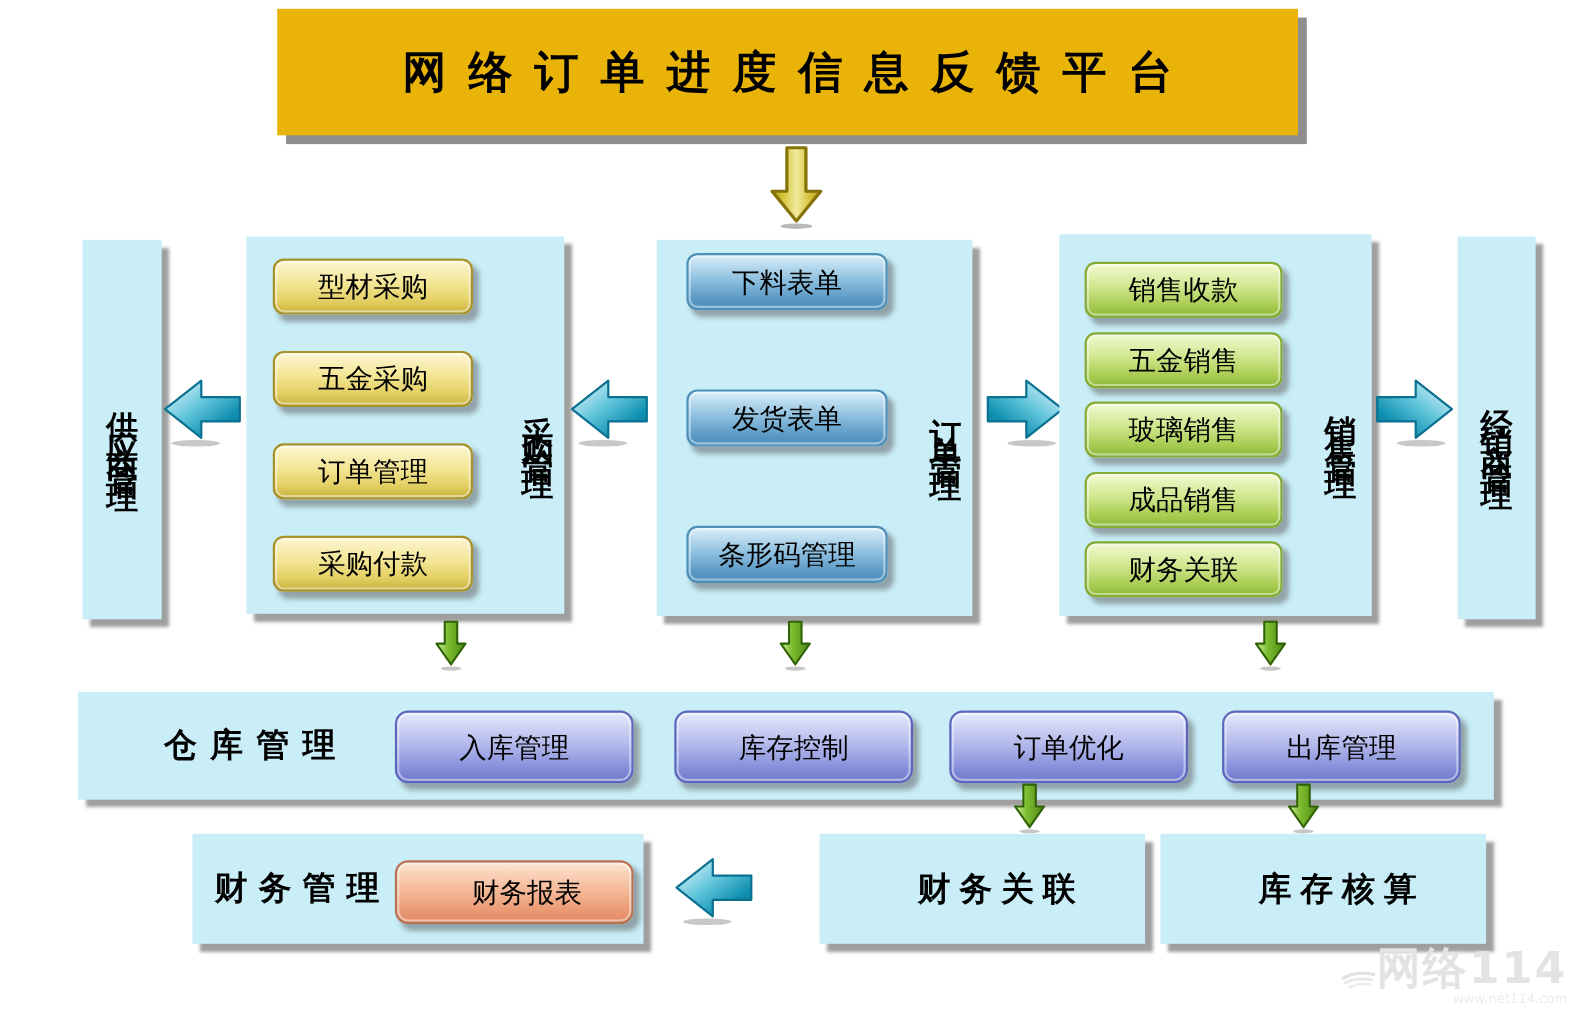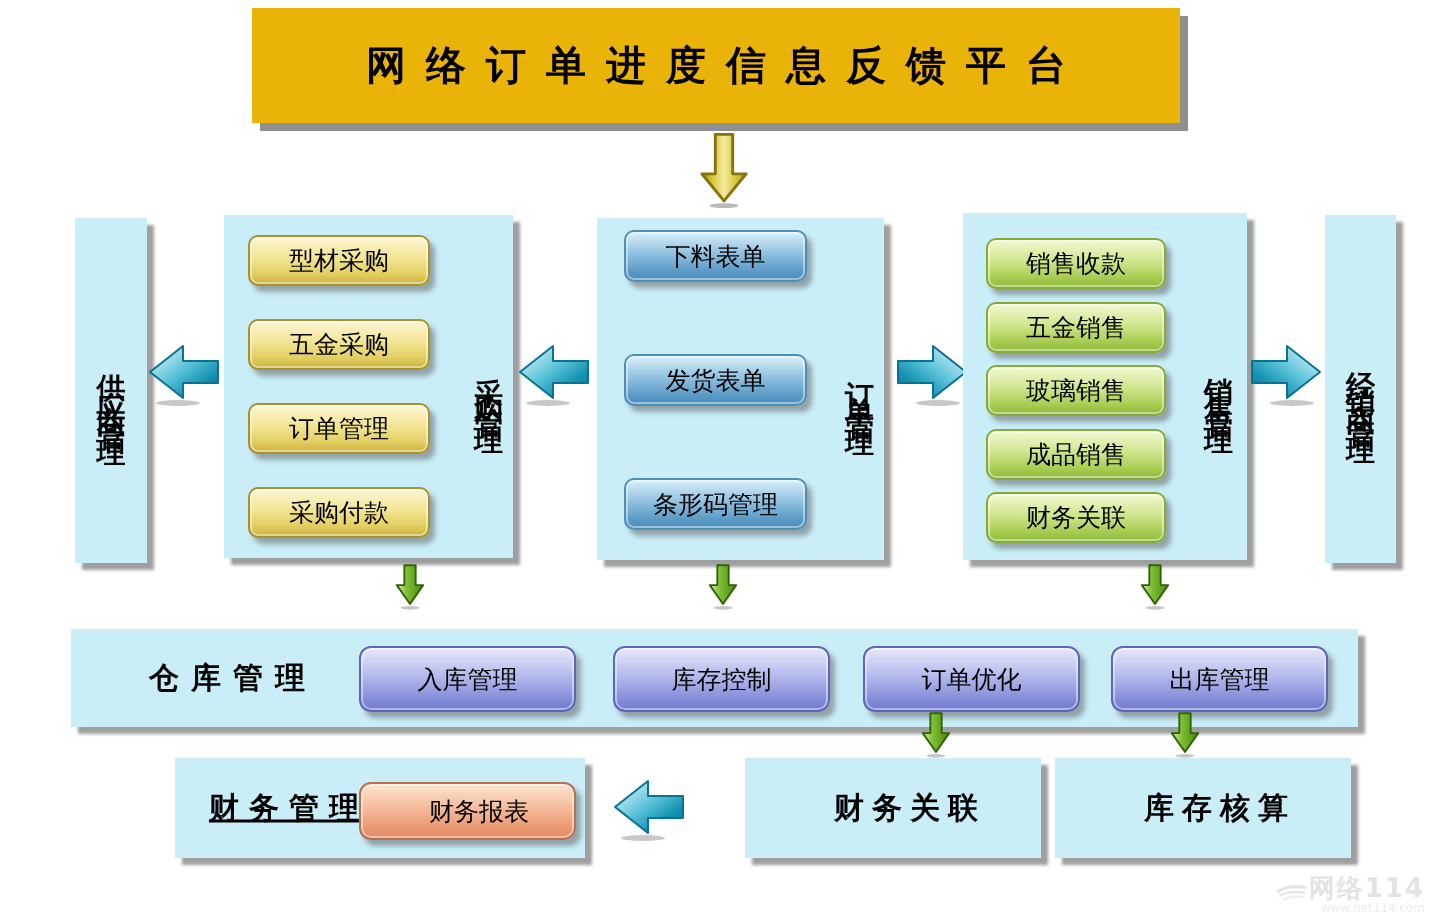--- a/index.html
+++ b/index.html
@@ -64,21 +64,21 @@
   }
   .hlabel { font-weight:bold; font-size:30px; letter-spacing:12px; white-space:nowrap; }
   .center-box { display:flex; align-items:center; justify-content:center;padding-left:26px; }
   .center-box .hlabel { letter-spacing:8px; text-indent:8px; }
   .arrow { position:absolute; }
   .flip { transform:scaleX(-1); }
   .watermark {
     position:absolute; right:12px; bottom:4px; text-align:right;
     color:#e3e3e3; line-height:1.05; user-select:none;
   }
-  .watermark .brand { font-size:26px; font-weight:bold; letter-spacing:2px; }
+  .watermark .brand { font-size:40px; font-weight:bold; letter-spacing:2px; }
   .watermark .url { font-size:12px; color:#ececec; }
 </style>
 </head>
 <body>
 
 <div id="stage">
 
   <svg width="0" height="0" style="position:absolute" aria-hidden="true">
     <defs>
       <linearGradient id="gTeal" x1="0" y1="0" x2="1" y2="1">
@@ -213,21 +213,21 @@
     </svg>
   </div>
   <div class="arrow" style="left:1168px; top:711px;">
     <svg width="34" height="48" viewBox="0 0 36 50">
       <polygon points="12,2 24,2 24,23 32,23 18,43 4,23 12,23" fill="url(#gGreenA)" stroke="#2f6206" stroke-width="2" stroke-linejoin="round"></polygon>
       <ellipse cx="18" cy="47" rx="10" ry="2" fill="#999999" opacity="0.55"></ellipse>
     </svg>
   </div>
 
   <div class="panel" style="left:175px; top:758px; width:410px; height:100px;">
-    <div class="hlabel" style="position:absolute; left:34px; top:50%; transform:translateY(-50%); letter-spacing:10px;text-decoration:underline;">财务管理</div>
+    <div class="hlabel" style="position:absolute; left:20px; top:50%; transform:translateY(-50%); letter-spacing:10px;">财务管理</div>
     <div class="btn btn-salmon" style="left:184px; top:24px; width:190px; height:54px;padding-left:23px;">财务报表</div>
   </div>
 
   <div class="arrow" style="left:613px; top:778px;">
     <svg width="72" height="64" viewBox="0 0 72 64">
       <polygon points="2,29 35,3 35,18 70,18 70,40 35,40 35,55" fill="url(#gTeal)" stroke="#0a7190" stroke-width="2" stroke-linejoin="round"></polygon>
       <ellipse cx="30" cy="60" rx="22" ry="3" fill="#9a9a9a" opacity="0.55"></ellipse>
     </svg>
   </div>
 

